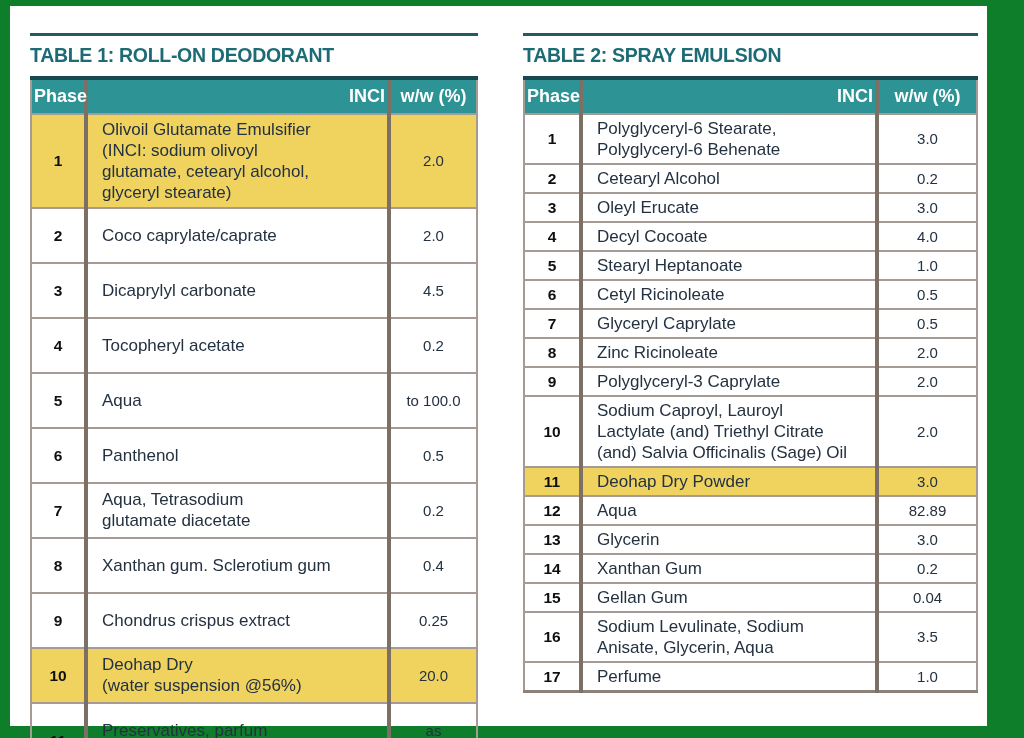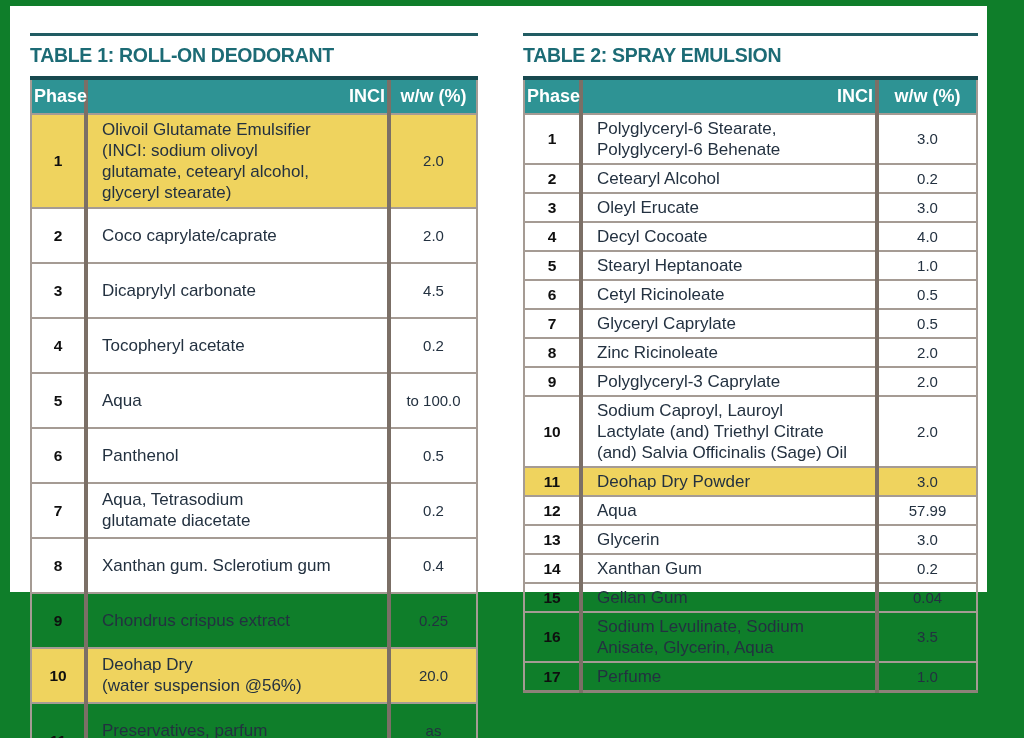--- a/index.html
+++ b/index.html
@@ -14,21 +14,21 @@
     --ink:#233140;
   }
   *{box-sizing:border-box;}
   html,body{margin:0;padding:0;}
   body{
     width:1024px;height:738px;overflow:hidden;position:relative;
     background:var(--frame-green);
     font-family:"Liberation Sans", sans-serif;
   }
   .panel{
-    position:absolute;top:6px;height:586px;background:#ffffff;
+    position:absolute;top:6px;height:720px;background:#ffffff;
   }
   .panel.left{left:10px;width:502px;}
   .panel.right{left:499px;width:488px;}
   .inner{position:relative;}
   .panel.left .inner{margin-left:20px;width:448px;}
   .panel.right .inner{margin-left:24px;width:455px;}
   .rule{height:3px;background:var(--teal-dark);}
   .rule.top{margin-top:27px;}
   .rule.bottom{margin-top:36px;}
   h2.title{
@@ -222,21 +222,21 @@
             <td class="ww">2.0</td>
           </tr>
           <tr class="highlight">
             <td class="phase">11</td>
             <td class="inci">Deohap Dry Powder</td>
             <td class="ww">3.0</td>
           </tr>
           <tr>
             <td class="phase">12</td>
             <td class="inci">Aqua</td>
-            <td class="ww">57.99</td>
+            <td class="ww">82.89</td>
           </tr>
           <tr>
             <td class="phase">13</td>
             <td class="inci">Glycerin</td>
             <td class="ww">3.0</td>
           </tr>
           <tr>
             <td class="phase">14</td>
             <td class="inci">Xanthan Gum</td>
             <td class="ww">0.2</td>

